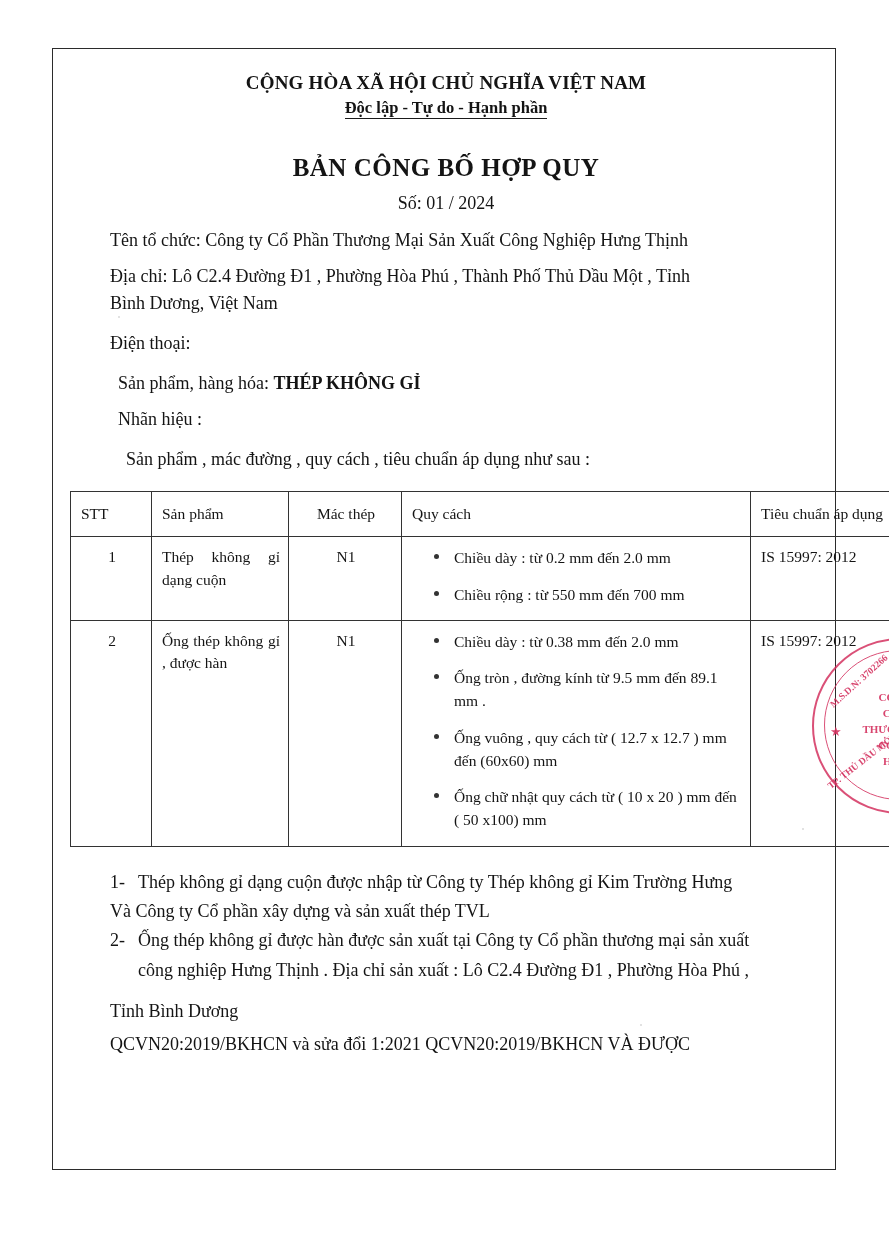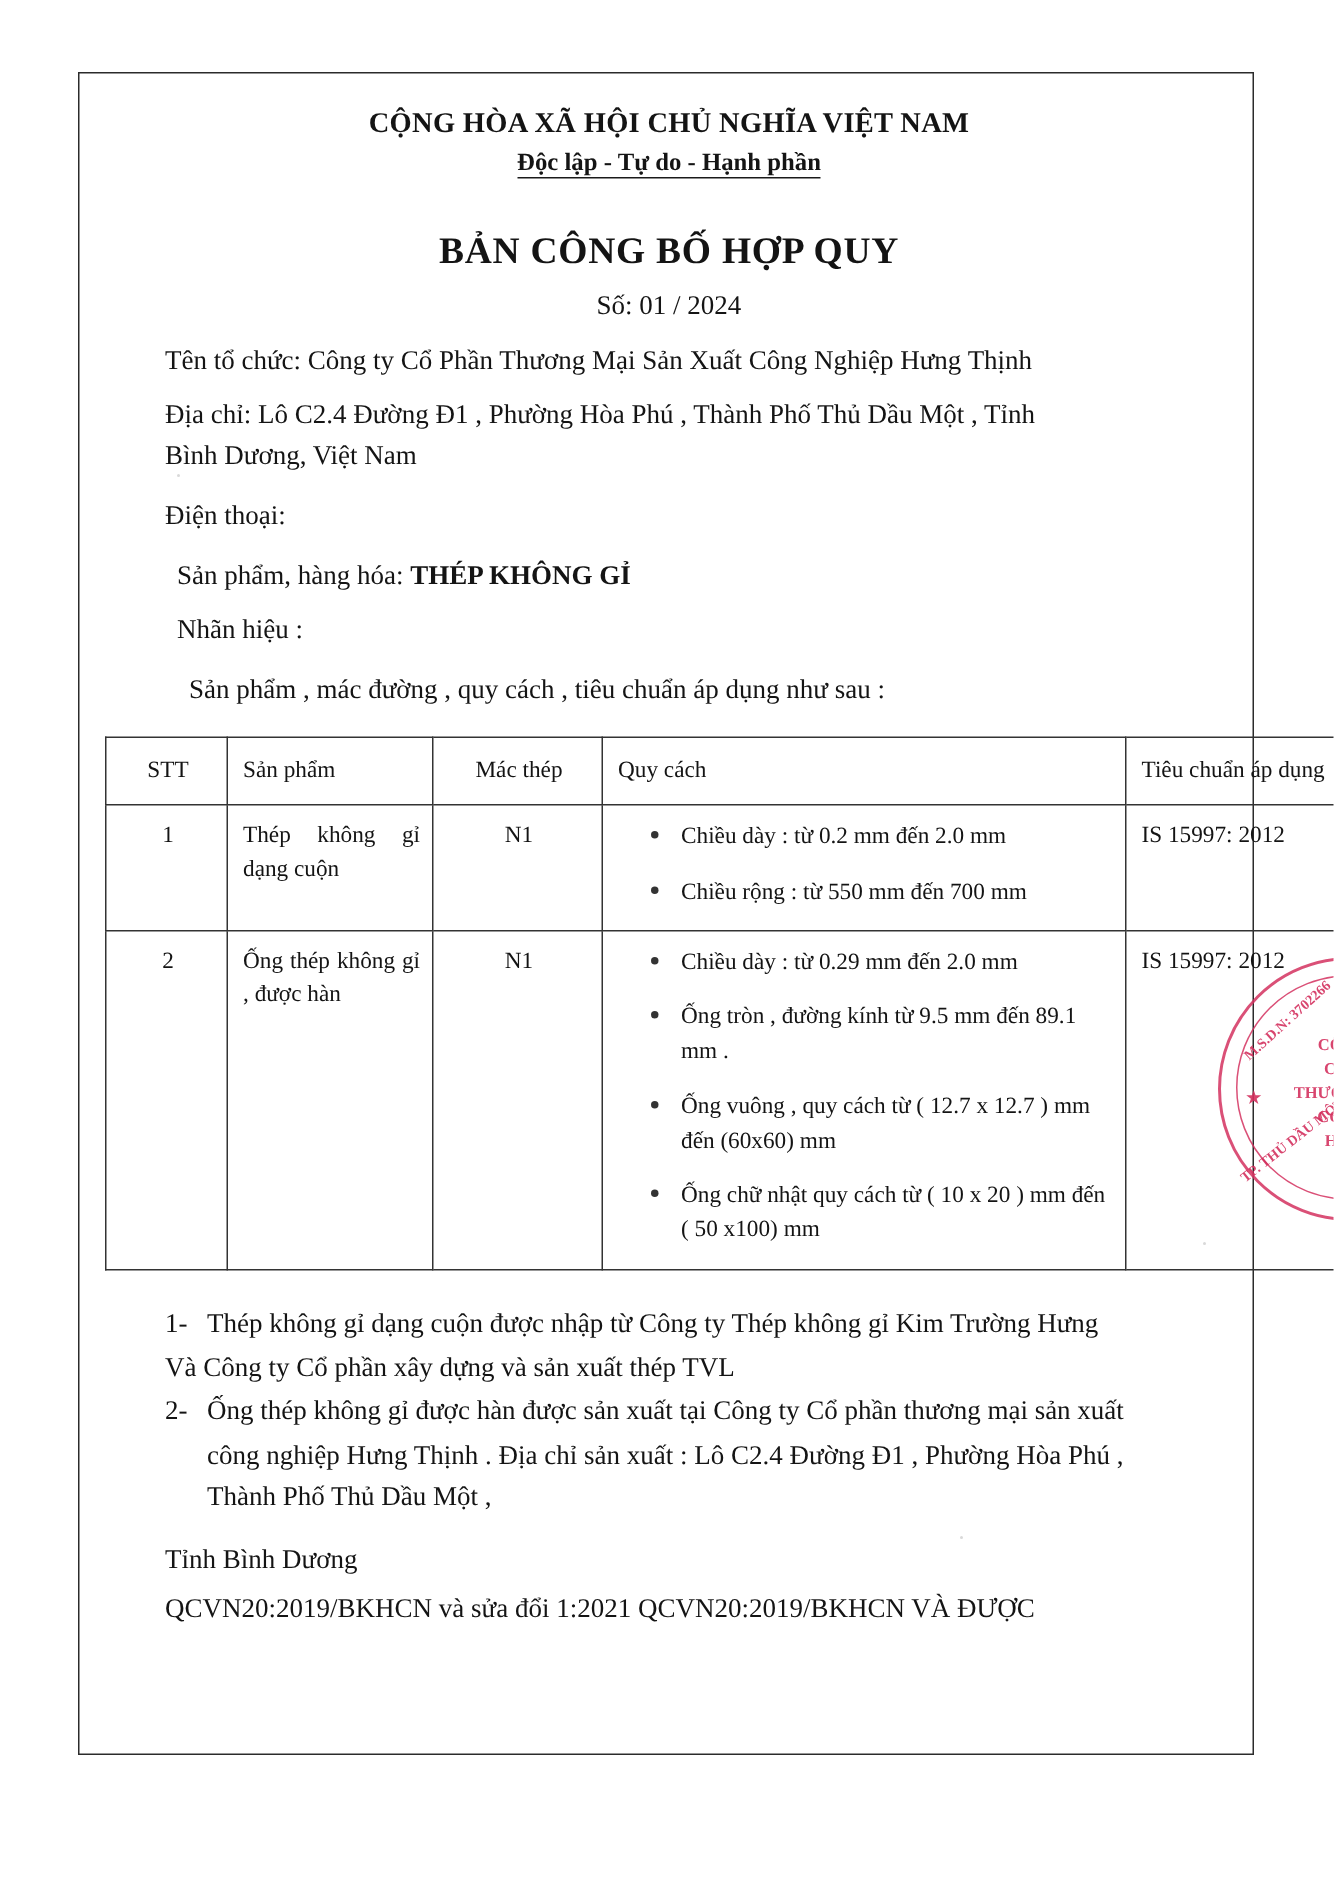--- a/index.html
+++ b/index.html
@@ -95,21 +95,21 @@
     vertical-align: top;
     font-size: 15.5px;
     padding: 9px 8px 12px 10px;
     font-weight: normal;
     line-height: 1.45;
   }
   table.spec thead td {
     padding-top: 11px;
     padding-bottom: 11px;
   }
-  .col-stt   { width: 62px;  text-align: center; }
+  .col-stt   { width: 62px;  }
   .col-sp    { width: 118px; }
   .col-mac   { width: 94px;  text-align: center; }
   .col-qc    { width: 330px; }
   .col-tc    { width: 148px; }
 
   td.stt { text-align: center; }
   td.mac { text-align: center; }
   td.justify-cell { text-align: justify; }
 
   ul.bullets {
@@ -288,21 +288,21 @@
             </ul>
           </td>
           <td>IS 15997: 2012</td>
         </tr>
         <tr>
           <td class="stt">2</td>
           <td class="justify-cell">Ống thép không gỉ , được hàn</td>
           <td class="mac">N1</td>
           <td>
             <ul class="bullets">
-              <li>Chiều dày : từ 0.29 mm đến 2.0 mm</li>
+              <li>Chiều dày : từ 0.38 mm đến 2.0 mm</li>
               <li>Ống tròn , đường kính từ 9.5 mm đến 89.1 mm .</li>
               <li>Ống vuông , quy cách từ ( 12.7 x 12.7 ) mm đến (60x60) mm</li>
               <li>Ống chữ nhật quy cách từ ( 10 x 20 ) mm đến ( 50 x100) mm</li>
             </ul>
           </td>
           <td>IS 15997: 2012</td>
         </tr>
       </tbody>
     </table>
 
@@ -311,21 +311,20 @@
         <span class="num">1-</span>
         <span class="txt">Thép không gỉ dạng cuộn được nhập từ Công ty Thép không gỉ Kim Trường Hưng</span>
       </div>
       <div class="note-cont">Và Công ty Cổ phần xây dựng và sản xuất thép TVL</div>
 
       <div class="note" style="margin-top:2px;">
         <span class="num">2-</span>
         <span class="txt">Ống thép không gỉ được hàn được sản xuất tại Công ty Cổ phần thương mại sản xuất</span>
       </div>
       <div class="note-cont deep">công nghiệp Hưng Thịnh . Địa chỉ sản xuất : Lô C2.4 Đường Đ1 , Phường Hòa Phú ,</div>
-      <div class="note-cont deep">Thành Phố Thủ Dầu Một ,</div>
     </div>
 
     <div class="closing">
       <div class="line">Tỉnh Bình Dương</div>
       <div class="line wide" style="margin-top:6px;">QCVN20:2019/BKHCN và sửa đổi 1:2021  QCVN20:2019/BKHCN VÀ ĐƯỢC</div>
     </div>
 
   </div>
 
   <div class="stamp">

